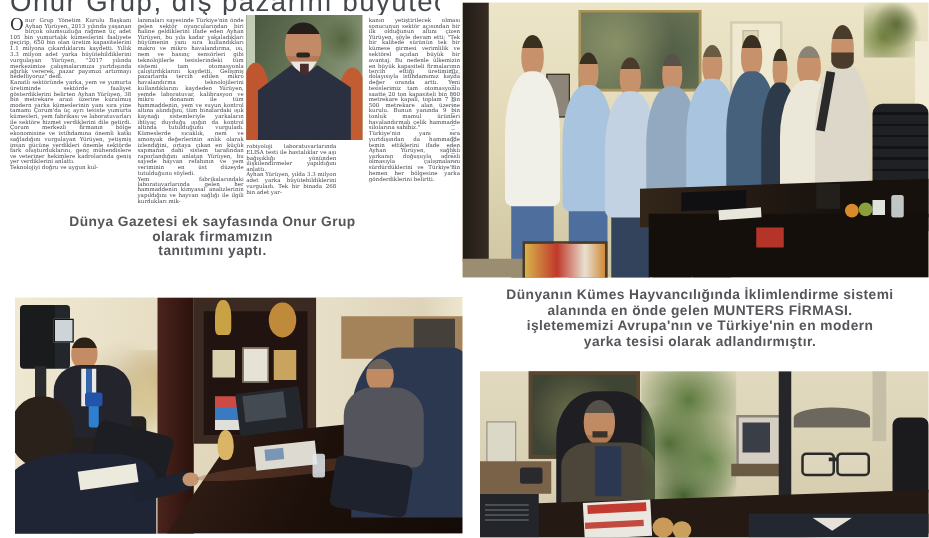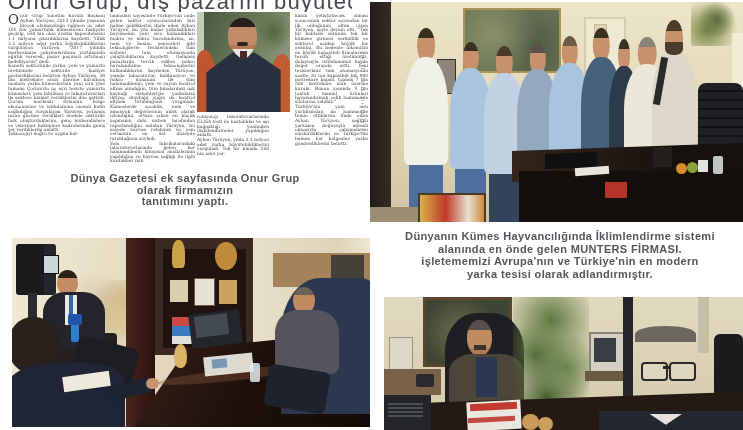--- a/index.html
+++ b/index.html
@@ -11,21 +11,21 @@
   .hclip{position:absolute;left:6px;top:0;width:346px;height:12px;overflow:hidden;}
   .hline{position:absolute;left:2px;top:-11px;font-size:22px;letter-spacing:1.2px;
          color:#43474e;font-weight:400;white-space:nowrap;}
   .col{position:absolute;top:14px;height:158px;overflow:hidden;}
   .ct{font-family:"DejaVu Serif",serif;font-size:7.6px;line-height:1.03;color:#40424a;
       text-align:justify;transform:scale(0.58);transform-origin:0 0;width:172.4%;
       white-space:pre-line;}
   .dropcap{float:left;font-size:23px;line-height:.82;padding:1px 2px 0 0;color:#2e3138;}
   .caption{color:#55565b;font-weight:bold;text-align:center;white-space:pre-line;
            letter-spacing:.35px;}
-  #caption-left{left:25px;top:173px;width:320px;font-size:11px;line-height:11.6px;}
+  #caption-left{left:10px;top:173px;width:320px;font-size:11px;line-height:11.6px;}
   #caption-right{left:380px;top:230px;width:360px;font-size:11px;line-height:12.6px;}
   .microtext{left:361px;top:52px;width:3px;height:82px;opacity:.65;
      background:repeating-linear-gradient(180deg,#9aa0a8 0 1px,transparent 1px 3.2px);}
   
   .ph{position:absolute;overflow:hidden;}
   .ph div{position:absolute;}
   
   #photo-portrait{left:197px;top:12px;width:93px;height:100px;
      background:linear-gradient(115deg,#46543e,#6b7b59 48%,#8b977b 80%,#a8ae92);}
   

